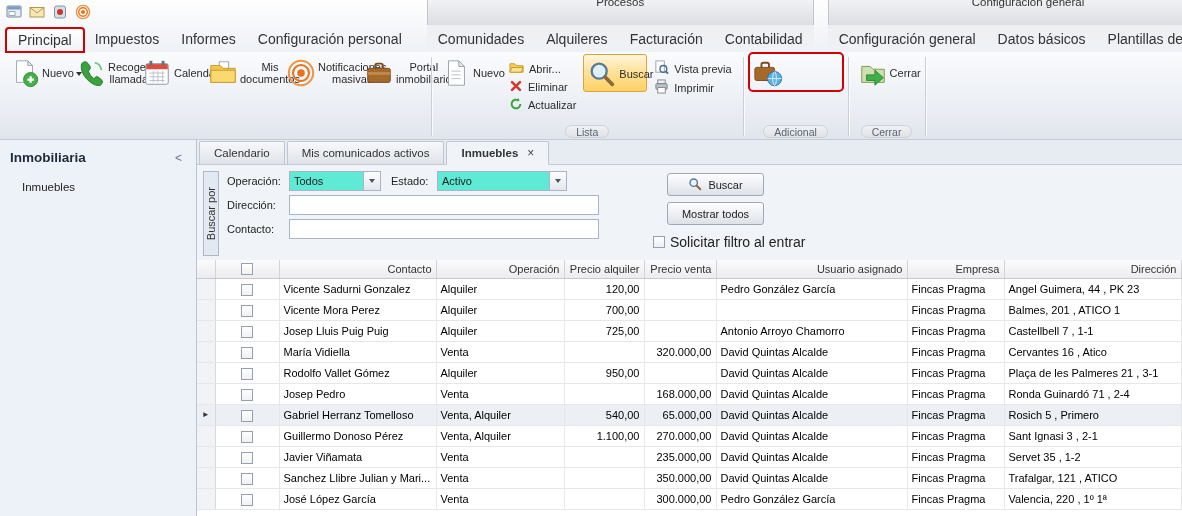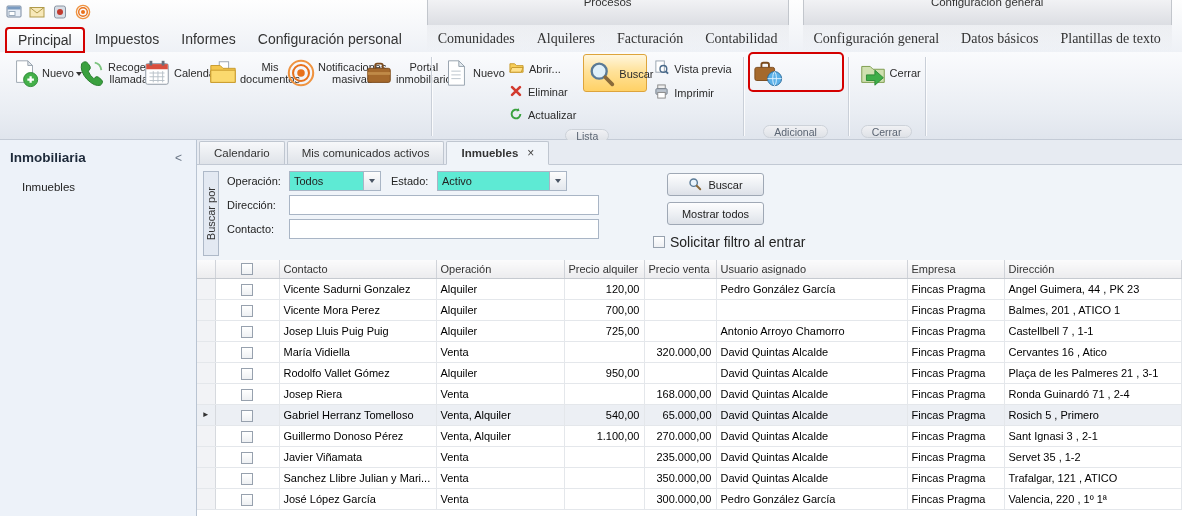--- a/index.html
+++ b/index.html
@@ -29,21 +29,21 @@
   }
   .tab.annotated { outline:2px solid #d40000; outline-offset:-1px; }
   .tab-group { display:flex; flex-direction:column; margin-left:14px; }
   .tab-group-header {
     height:34px; line-height:20px; text-align:center; font-size:11.5px; color:#333;
     background:linear-gradient(#f8f8fa,#dcdee3);
     border:1px solid #c2c6cc; border-bottom:none; border-radius:4px 4px 0 0;
     padding:0 8px; white-space:nowrap;
   }
   .tab-group-tabs { display:flex; justify-content:space-between; height:27px; align-items:flex-end;
-    background:linear-gradient(rgba(220,222,227,.35), rgba(220,222,227,0));font-family:Liberation Serif, serif; }
+    background:linear-gradient(rgba(220,222,227,.35), rgba(220,222,227,0)); }
 
   
   .ribbon {
     height:88px; display:flex; align-items:stretch;
     background:linear-gradient(#fafbfd,#e9edf3 70%,#e0e5ed);
     border-bottom:1px solid #c4cbd6; padding:2px 2px 0 4px;
   }
   .rgroup { display:flex; flex-direction:column; padding:0 2px; }
   .rgroup-content { flex:1; display:flex; align-items:flex-start; }
   .rgroup-label { height:16px; display:flex; align-items:center; justify-content:center; }
@@ -59,21 +59,21 @@
     cursor:default;
   }
   .bigbtn .icon { height:32px; display:flex; align-items:center; justify-content:center; }
   .bigbtn.w76 { max-width:76px; }
   .bigbtn.w92 { max-width:92px; min-width:92px; }
   .bigbtn.highlight {
     border:1px solid #dda43c; background:linear-gradient(#fff6dd,#ffe29a 45%,#ffd166);
   }
   .bigbtn.redbox { outline:2px solid #d40000; outline-offset:0; }
   .dd-arrow { width:0; height:0; border-left:3px solid transparent; border-right:3px solid transparent; border-top:4px solid #333; margin-top:1px; }
-  .smallcol { display:flex; flex-direction:column; gap:5px; padding:5px 3px; }
+  .smallcol { display:flex; flex-direction:column; padding:5px 3px; }
   .smallbtn { display:flex; align-items:center; gap:5px; font-size:11px; color:#2b2b2b; padding:1px 3px; border-radius:2px; white-space:nowrap; cursor:default; }
   .vsep { width:1px; background:#c9cfd8; margin:3px 3px; box-shadow:1px 0 0 rgba(255,255,255,.8); }
 
   
   .main { display:flex; height:376px; }
   .sidebar { width:197px; background:#edf2f9; border-right:1px solid #b9c4d2; padding:10px 10px; }
   .sidebar-header { display:flex; justify-content:space-between; align-items:center; }
   .sidebar-title { font-size:13.5px; font-weight:bold; color:#1e2a3a; }
   .collapse-btn { color:#6a7686; font-size:12px; padding:0 4px; cursor:default; }
   .sidebar-item { margin-top:16px; margin-left:12px; font-size:11.5px; color:#222; cursor:default; }
@@ -113,21 +113,21 @@
   }
   .fcheck { display:flex; align-items:center; gap:5px; font-size:14px; color:#222; margin-top:3px; }
   .checkbox { display:inline-block; width:12px; height:12px; border:1px solid #97a1ae; background:linear-gradient(#fff,#eef0f3); vertical-align:middle; }
 
   
   .grid-wrap { flex:1; overflow:hidden; background:#fff; }
   table.grid { border-collapse:collapse; table-layout:fixed; width:984px; font-size:11px; }
   table.grid th {
     height:18px; background:linear-gradient(#fbfbfc,#ececee);
     border-right:1px solid #d0d3d9; border-bottom:1px solid #c6cad0;
-    font-weight:normal; text-align:left; padding:0 4px; color:#333;
+    font-weight:normal; text-align:right; padding:0 4px; color:#333;
     white-space:nowrap; overflow:hidden;
   }
   table.grid td {
     height:20px; line-height:20px;
     border-right:1px solid #e4e7eb; border-bottom:1px solid #e4e7eb;
     padding:0 4px; white-space:nowrap; overflow:hidden; text-overflow:ellipsis; color:#000;
     background:#fff;
   }
   table.grid td.c-ind { background:#f2f3f6; border-right:1px solid #d6d9de; text-align:center; font-size:8px; color:#333; padding:0; }
   table.grid td.c-chk, table.grid th.c-chk { text-align:center; }
@@ -531,21 +531,21 @@
                 <td class="c1">Alquiler</td>
                 <td class="c2 num">950,00</td>
                 <td class="c3 num"></td>
                 <td class="c4">David Quintas Alcalde</td>
                 <td class="c5">Fincas Pragma</td>
                 <td class="c6">Plaça de les Palmeres 21 , 3-1</td>
               </tr>
               <tr>
                 <td class="c-ind"></td>
                 <td class="c-chk"><span class="checkbox"></span></td>
-                <td class="c0">Josep Riera</td>
+                <td class="c0">Josep Pedro</td>
                 <td class="c1">Venta</td>
                 <td class="c2 num"></td>
                 <td class="c3 num">168.000,00</td>
                 <td class="c4">David Quintas Alcalde</td>
                 <td class="c5">Fincas Pragma</td>
                 <td class="c6">Ronda Guinardó 71 , 2-4</td>
               </tr>
               <tr class="current">
                 <td class="c-ind">►</td>
                 <td class="c-chk"><span class="checkbox"></span></td>

